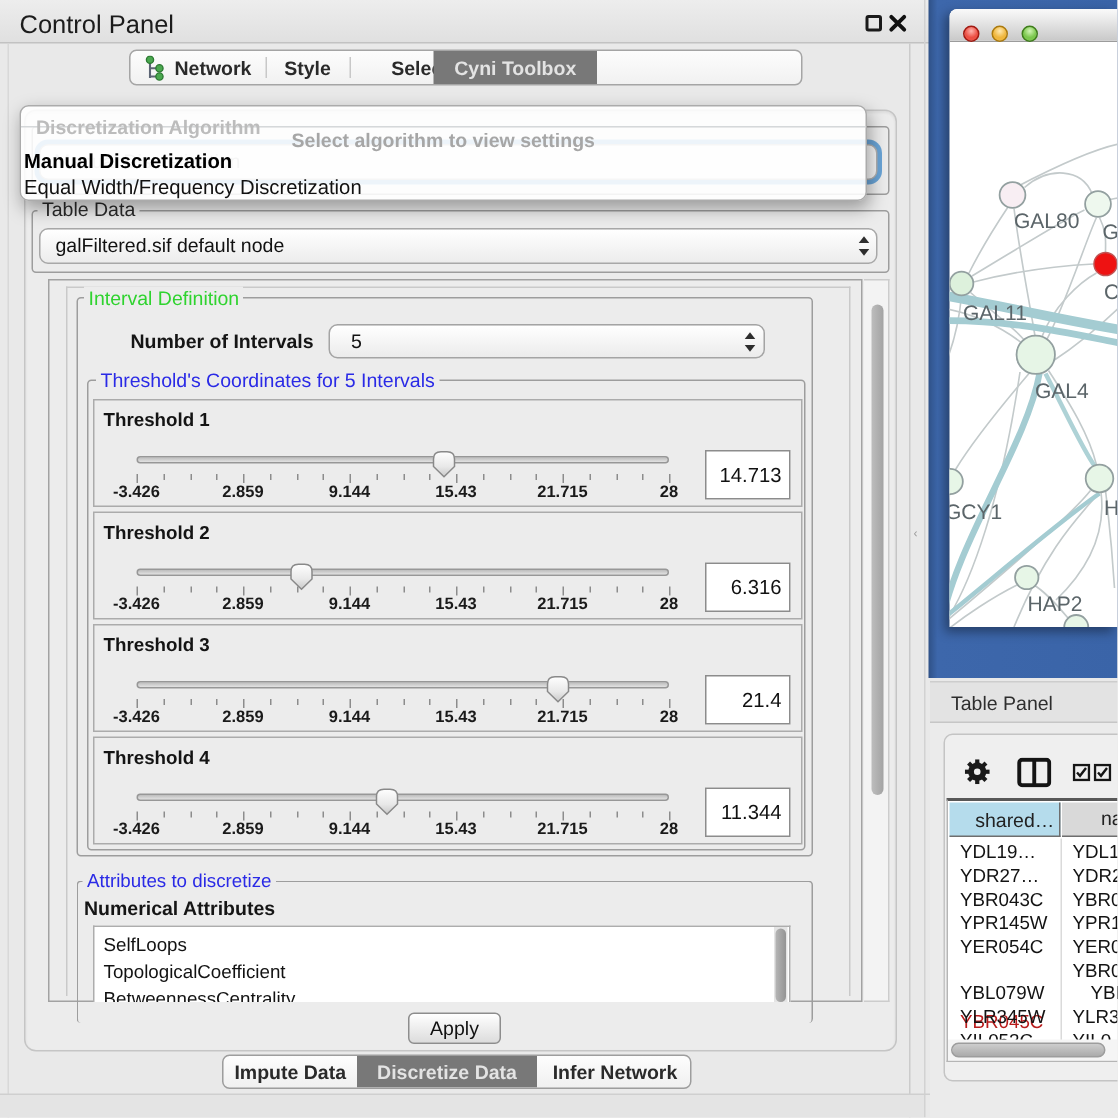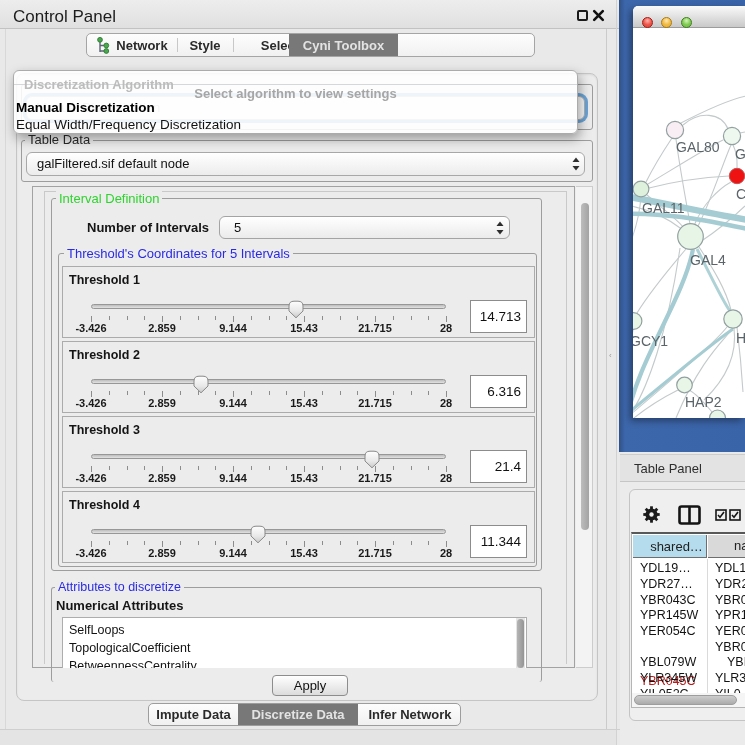--- a/index.html
+++ b/index.html
@@ -233,21 +233,21 @@
 <div class="abs" style="left:470px;top:525px;width:57px;height:33px;background:#fff;border:1.5px solid #8c8c8c;"></div>
 <div class="abs" style="left:470px;top:534px;width:51px;text-align:right;font-size:13.5px;color:#111;">11.344</div>
 <div class="fieldset" style="left:51px;top:587px;width:491px;height:95px;border-bottom:none;"></div>
 <div class="fs-label" style="left:55px;top:580px;color:#2a2ae6;font-size:12.5px;">Attributes to discretize</div>
 <div class="abs" style="left:56px;top:598px;font-size:13px;font-weight:bold;color:#151515;">Numerical Attributes</div>
 <div class="abs" style="left:62px;top:617px;width:465px;height:51px;background:#ffffff;border:1px solid #adadad;border-bottom:none;overflow:hidden;">
       <div style="position:absolute;left:6px;top:3px;font-size:12.5px;color:#121212;line-height:18px;">SelfLoops<br>TopologicalCoefficient<br>BetweennessCentrality</div>
       <div style="position:absolute;right:1px;top:0px;width:9px;height:51px;background:#e4e4e4;"></div>
       <div style="position:absolute;right:2px;top:1px;width:7px;height:49px;background:linear-gradient(90deg,#b5b5b5,#949494);border-radius:4px;"></div>
     </div>
-<div class="abs" style="left:272px;top:675px;width:76px;height:21px;background:linear-gradient(#ffffff,#dcdcdc);border:1px solid #8d8d8d;border-radius:4px;text-align:center;font-size:13px;color:#111;line-height:19px;">Apply</div>
+<div class="abs" style="left:272px;top:675px;width:62px;height:21px;background:linear-gradient(#ffffff,#dcdcdc);border:1px solid #8d8d8d;border-radius:4px;text-align:center;font-size:13px;color:#111;line-height:19px;">Apply</div>
 <div class="abs" style="left:148px;top:703px;width:313px;height:23px;background:linear-gradient(#fdfdfd,#f0f0f0);border:1px solid #9d9d9d;border-radius:5px;overflow:hidden;">
 <div class="tseg" style="left:0;width:89px;">Impute Data</div>
 <div class="tseg tsel" style="left:89px;width:120px;">Discretize Data</div>
 <div class="tseg" style="left:209px;width:104px;">Infer Network</div>
 </div>
 <div class="abs" style="left:0px;top:729px;width:620px;height:1px;background:#cfcfcf;"></div>
 <div class="abs" style="left:0px;top:730px;width:616px;height:15px;background:#e4e4e4;"></div>
 <div class="abs" style="left:13px;top:70px;width:565px;height:64px;background:rgba(255,255,255,0.88);border:1px solid #ababab;border-radius:6px;box-shadow:2px 5px 12px rgba(0,0,0,0.35);z-index:50;"></div>
 <div class="abs" style="left:14px;top:84px;width:563px;height:1px;background:#d5d8da;z-index:51;"></div>
 <div class="abs" style="left:24px;top:77px;font-size:13px;font-weight:bold;color:#bcbcbc;z-index:52;">Discretization Algorithm</div>

